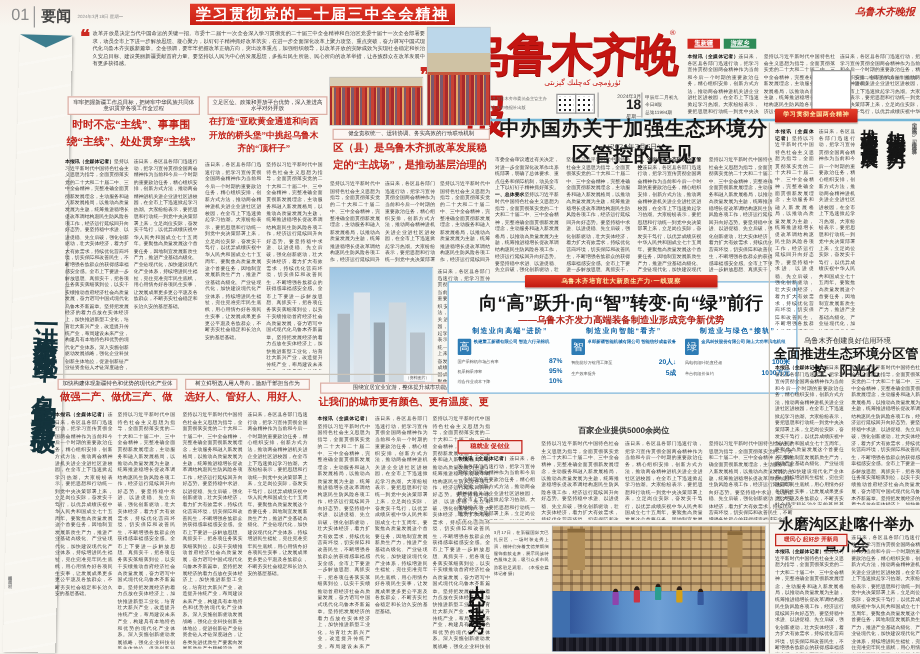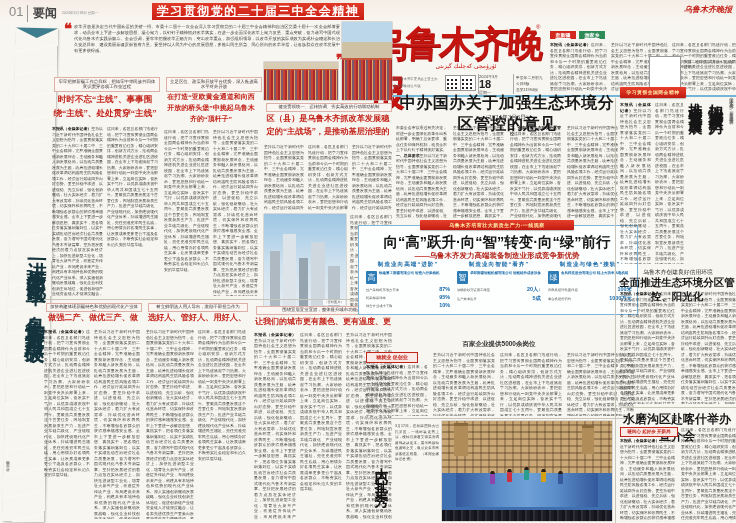--- a/index.html
+++ b/index.html
@@ -76,21 +76,21 @@
               font-family:'DejaVu Serif',serif;letter-spacing:-2px;transform:skewX(-3deg);
               text-shadow:0.6px 0.6px 0 #a00f0c;">乌鲁木齐晚报</div>
   <div class="abs" style="left:536px;top:24px;font-size:6px;color:#c41511;">®</div>
   <div class="abs" style="left:416px;top:62px;width:100px;font-size:6px;color:#c41511;text-align:center;">ئۈرۈمچى كەچلىك گېزىتى</div>
   <div class="abs" style="left:370px;top:75px;width:16px;height:16px;border-radius:50%;
               background:conic-gradient(#e8442a,#f7b32b,#e8442a);box-shadow:inset 2px 2px 0 #fff;"></div>
   <div class="abs" style="left:390px;top:77px;width:54px;font-size:3.4px;color:#666;">中共乌鲁木齐市委员会主管主办</div>
   <div class="abs" style="left:390px;top:84px;width:54px;font-size:3.4px;color:#666;">乌鲁木齐晚报社出版</div>
   <div class="abs qr" style="left:446px;top:76px;width:12px;height:12px;"></div>
   <div class="abs qr" style="left:461px;top:76px;width:12px;height:12px;"></div>
-  <div class="abs" style="left:478px;top:74px;width:34px;height:20px;border-left:1px solid #aaa;border-right:1px solid #aaa;text-align:left;">
+  <div class="abs" style="left:478px;top:74px;width:34px;height:20px;border-left:1px solid #aaa;border-right:1px solid #aaa;text-align:right;">
     <div style="font-size:4px;color:#444;">2024年3月</div>
     <div style="font-size:11px;font-weight:bold;color:#222;line-height:11px;">18</div>
     <div style="font-size:4px;color:#444;">星期一</div>
   </div>
   <div class="abs" style="left:516px;top:75px;width:32px;">
     <div style="font-size:3.8px;color:#444;line-height:6px;">甲辰年二月初九</div>
     <div style="font-size:3.8px;color:#444;line-height:6px;">今日8版</div>
     <div style="font-size:3.8px;color:#444;line-height:6px;">总第11994期</div>
   </div>
   <div class="abs" style="left:368px;top:95px;width:368px;height:1.5px;background:#74b6d6;"></div>

